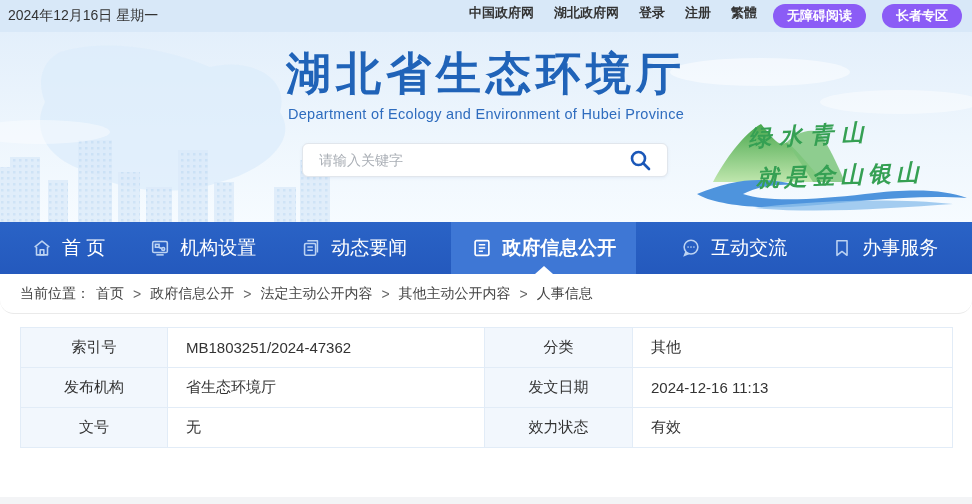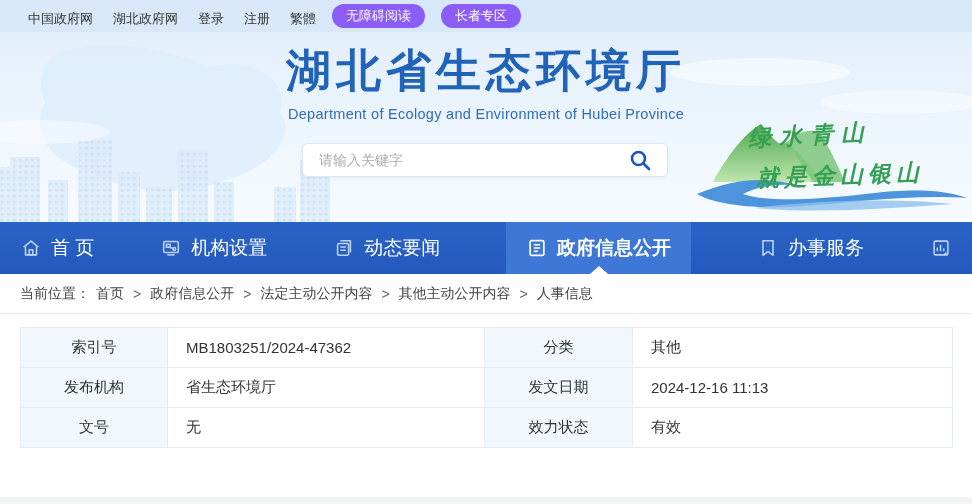--- a/index.html
+++ b/index.html
@@ -3,77 +3,78 @@
 <meta charset="utf-8">
 <style>
   * { margin:0; padding:0; box-sizing:border-box; }
   html,body { width:972px; height:504px; overflow:hidden; background:#fff;
     font-family:"Liberation Sans","DejaVu Sans",sans-serif; color:#333; }
 
   
   .topbar { height:32px; background:#d8e8f8; display:flex; align-items:center;
     justify-content:space-between; padding:0 10px 0 8px; font-size:13px; }
   .topbar-date { font-size:14px; color:#333; }
-  .topbar-right { display:flex; align-items:flex-end; }
+  .topbar-right { display:flex; align-items:flex-start;font-weight:bold; }
   .toplink { margin-left:20px; color:#333; cursor:pointer; }
   .pill { margin-left:16px; background:#8b5cf6; color:#fff; border-radius:12px;
     padding:3px 14px; font-size:13px; cursor:pointer; }
 
   
   .header { position:relative; height:190px;
     background:linear-gradient(180deg,#e3effb 0%,#eef6fd 55%,#f6fbff 100%); }
   .header svg.bgart { position:absolute; left:0; bottom:0; }
   .logo-wrap { position:absolute; left:0; right:0; top:18px; text-align:center; }
-  .site-title { font-family:Liberation Mono, monospace; font-weight:bold;
+  .site-title { font-family:Liberation Serif, serif; font-weight:bold;
     font-size:45px; color:#2063b8; letter-spacing:5px; line-height:1.1; }
   .site-sub { margin-top:6px; font-size:14.5px; color:#2e6cbe; letter-spacing:0.3px; }
   .search-box { position:absolute; left:302px; top:111px; width:366px; height:34px;
     background:#fff; border:1px solid #e1e6ec; border-radius:6px; display:flex;
     align-items:center; padding:0 12px 0 16px; box-shadow:0 1px 3px rgba(120,150,190,.12); }
   .search-box input { flex:1; border:none; outline:none; font-size:14px; color:#333;
     background:transparent; font-family:inherit; }
   .search-box input::placeholder { color:#a9aeb5; }
   .search-btn { width:30px; height:30px; border:none; background:transparent; cursor:pointer;
     display:flex; align-items:center; justify-content:center; }
   .right-art { position:absolute; right:2px; top:58px; width:275px; height:130px; }
   .slogan1 { position:absolute; right:100px; top:88px; font-size:23px; font-weight:bold;
     color:#35a053; letter-spacing:8px; transform:rotate(-3deg); font-style:italic; }
   .slogan2 { position:absolute; right:48px; top:128px; font-size:23px; font-weight:bold;
     color:#35a053; letter-spacing:5px; transform:rotate(-2deg); font-style:italic; }
 
   
   .nav { height:52px; background:linear-gradient(180deg,#2a63c6,#2459bd); display:flex;
-    align-items:stretch; justify-content:space-between; padding:0 20px;gap:44px; }
+    align-items:stretch; justify-content:space-between; padding:0 31px;gap:44px; }
   .nav-item { display:flex; align-items:center; gap:9px; color:#fff; font-size:19px;
     cursor:pointer; white-space:nowrap; }
   .nav-item .nicon { display:flex; align-items:center; }
   .nav-item.active { background:#3e77d5; padding:0 20px; font-weight:bold; position:relative; }
   .nav-item.active .tri { position:absolute; bottom:0; left:50%; margin-left:-9px;
     width:0; height:0; border-left:9px solid transparent; border-right:9px solid transparent;
     border-bottom:8px solid #ffffff; }
 
   
   .breadcrumb { height:40px; display:flex; align-items:center; padding-left:20px;
-    font-size:14px; color:#444; border-bottom:1px solid #eaeaea; background:#fff; }
+    font-size:14px; color:#444; border-bottom:1px solid #eaeaea; background:#fff;border-radius:14px; }
   .crumb { cursor:pointer; }
   .crumb-sep { margin:0 9px; color:#666; }
   .crumb-prefix { margin-right:6px; }
 
   
   .content { padding:13px 20px 0; }
   table.meta { width:932px; border-collapse:collapse; table-layout:fixed; font-size:15px;padding-left:20px; }
   table.meta th, table.meta td { border:1px solid #e2ecf7; height:40px; font-weight:normal; }
   table.meta th { background:#f2f7fd; text-align:center; color:#333; }
   table.meta td { background:#fff; padding-left:18px; color:#333; }
   .bottom-strip { position:fixed; left:0; bottom:0; width:972px; height:7px; background:#f3f4f6; }
 </style>
 </head>
 <body>
 
 <div class="topbar">
+  <span class="topbar-date">2024年12月16日 星期一</span>
   <span class="topbar-right">
     <span class="toplink">中国政府网</span>
     <span class="toplink">湖北政府网</span>
     <span class="toplink">登录</span>
     <span class="toplink">注册</span>
     <span class="toplink">繁體</span>
     <span class="pill">无障碍阅读</span>
     <span class="pill">长者专区</span>
   </span>
 </div>
@@ -179,20 +180,32 @@
     <span class="nicon">
       <svg width="22" height="22" viewBox="0 0 24 24" fill="none" stroke="#ffffff" stroke-width="1.8" stroke-linejoin="round">
         <rect x="4.5" y="4" width="15" height="16" rx="1.5"></rect>
           <path d="M8.5 8.5 H15.5 M8.5 12 H15.5 M8.5 15.5 H13"></path>
       </svg>
       </span>
     <span>政府信息公开</span>
     <span class="tri"></span>
   </div>
 
+  <div class="nav-item">
+    <span class="nicon">
+      <svg width="22" height="22" viewBox="0 0 24 24" fill="none" stroke="#bcd3f2" stroke-width="1.7">
+        <circle cx="12" cy="11" r="7.5"></circle>
+          <path d="M6.5 16 L5 20 L9.5 18" fill="#bcd3f2"></path>
+        <circle cx="8.8" cy="11" r="0.9" fill="#bcd3f2" stroke="none"></circle>
+        <circle cx="12" cy="11" r="0.9" fill="#bcd3f2" stroke="none"></circle>
+        <circle cx="15.2" cy="11" r="0.9" fill="#bcd3f2" stroke="none"></circle>
+      </svg>
+      </span>
+    <span>互动交流</span>
+  </div>
 
   <div class="nav-item">
     <span class="nicon">
       <svg width="22" height="22" viewBox="0 0 24 24" fill="none" stroke="#bcd3f2" stroke-width="1.7" stroke-linejoin="round">
         <path d="M6.5 4 H17.5 V20 L12 15.8 L6.5 20 Z"></path>
       </svg>
       </span>
     <span>办事服务</span>
   </div>
 

